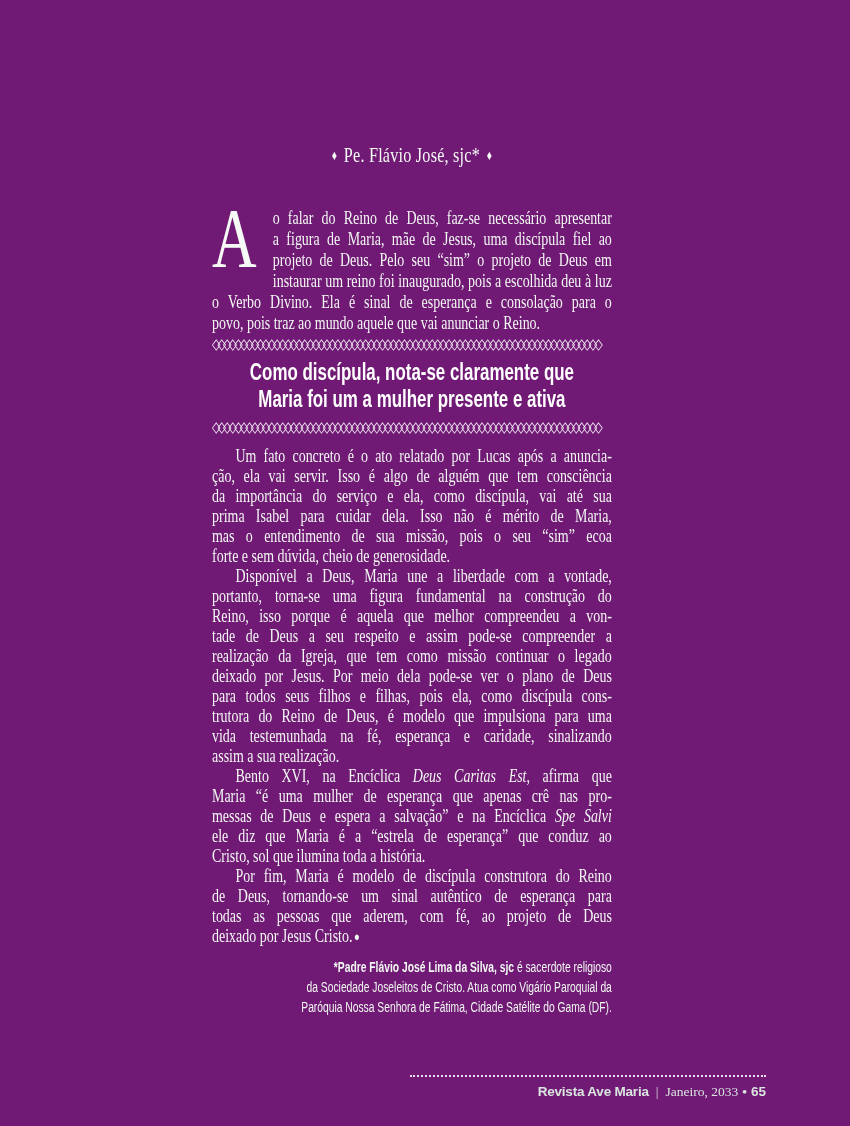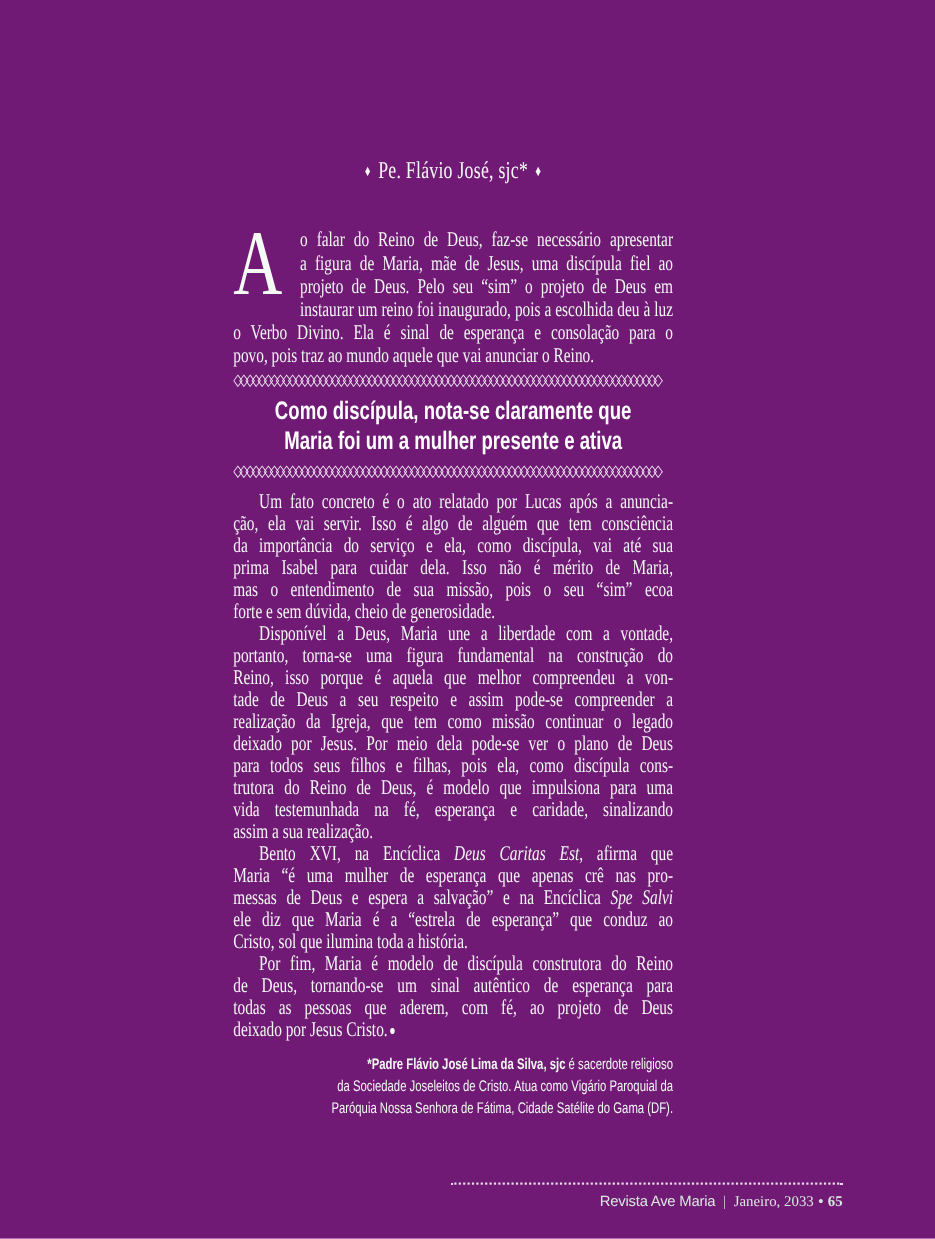--- a/index.html
+++ b/index.html
@@ -69,25 +69,25 @@
   .bio b{font-weight:700;}
   .footer{
     position:absolute;
     left:410px;top:1075px;width:356px;
     border-top:2px dotted rgba(255,255,255,.85);
     padding-top:7px;
     text-align:right;
     color:#D9E5DE;
     font-size:13.5px;line-height:16px;
   }
-  .footer .mag{font-family:"Liberation Sans", sans-serif;font-weight:400;letter-spacing:-.2px;}
+  .footer .mag{font-family:"Liberation Sans", sans-serif;font-weight:700;letter-spacing:-.2px;}
   .footer .sep{padding:0 7px;font-family:"Liberation Serif", serif;opacity:.9;}
   .footer .issue{font-family:"Liberation Serif", serif;}
   .footer .bullet{padding:0 4px;font-weight:700;}
-  .footer .pagenum{font-family:Liberation Serif, serif;font-weight:700;}
+  .footer .pagenum{font-family:Liberation Sans, sans-serif;font-weight:700;}
 </style>
 </head>
 <body>
 
 <div class="page">
   <div class="column">
 
     <div class="byline">
       <span class="diamond">♦</span><span>Pe. Flávio José, sjc*</span><span class="diamond">♦</span>
     </div>

